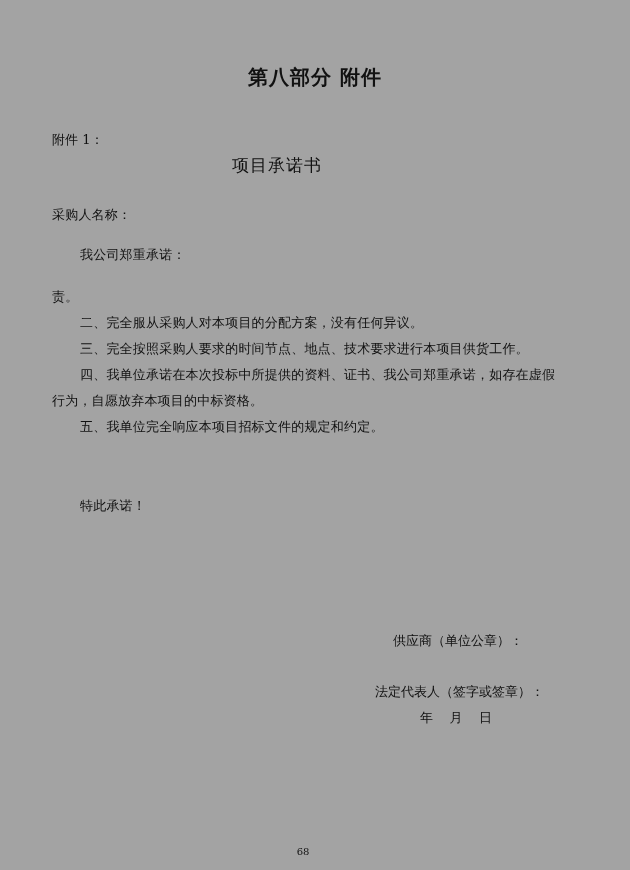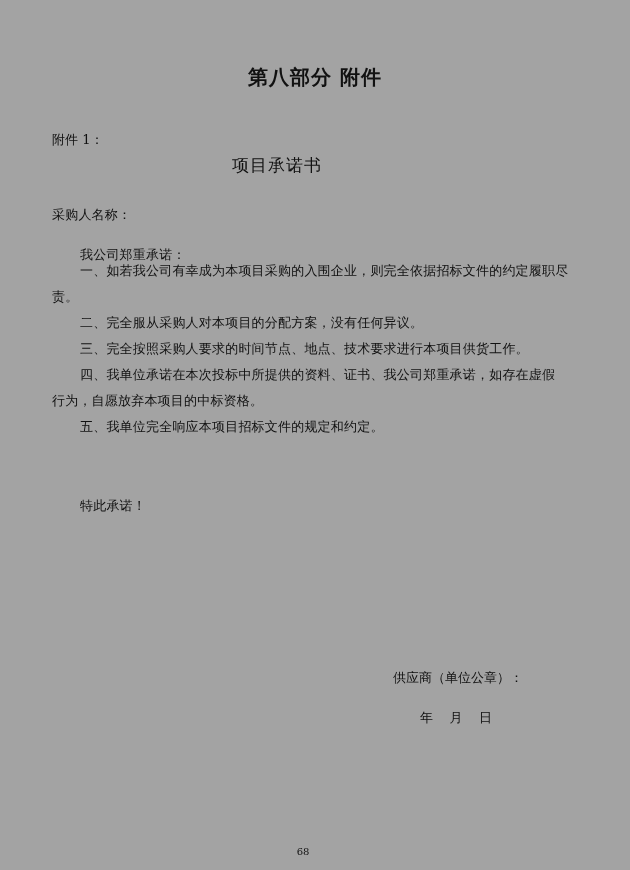--- a/index.html
+++ b/index.html
@@ -79,32 +79,32 @@
   <div class="part-title">第八部分  附件</div>
 
   <div class="annex-label">附件 1：</div>
 
   <div class="doc-title">项目承诺书</div>
 
   <div class="line flush" style="top:206px;">采购人名称：</div>
 
   <div class="line indent" style="top:246px;">我公司郑重承诺：</div>
 
-  <div class="line indent" style="top:262px;">一、如若我公司有幸成为本项目采购的入围企业，则完全依据招标文件的约定履职尽</div>
   <div class="line flush" style="top:288px;">责。</div>
 
   <div class="line indent" style="top:314px;">二、完全服从采购人对本项目的分配方案，没有任何异议。</div>
 
   <div class="line indent" style="top:340px;">三、完全按照采购人要求的时间节点、地点、技术要求进行本项目供货工作。</div>
 
   <div class="line indent" style="top:366px;">四、我单位承诺在本次投标中所提供的资料、证书、我公司郑重承诺，如存在虚假</div>
   <div class="line indent" style="top:418px;">五、我单位完全响应本项目招标文件的规定和约定。</div>
 
   <div class="line flush" style="top:392px;">行为，自愿放弃本项目的中标资格。</div>
 
   <div class="line indent" style="top:497px;">特此承诺！</div>
 
-  <div class="sig" style="top:669px; left:393px;">供应商（单位公章）：</div>
+  <div class="sig" style="top:632px; left:393px;">供应商（单位公章）：</div>
+  <div class="sig" style="top:683px; left:375px;">法定代表人（签字或签章）：</div>
   <div class="sig" style="top:709px; left:420px; white-space:pre;">年    月    日</div>
 
   <div class="page-num">68</div>
 
 </div>
 
 </body></html>

